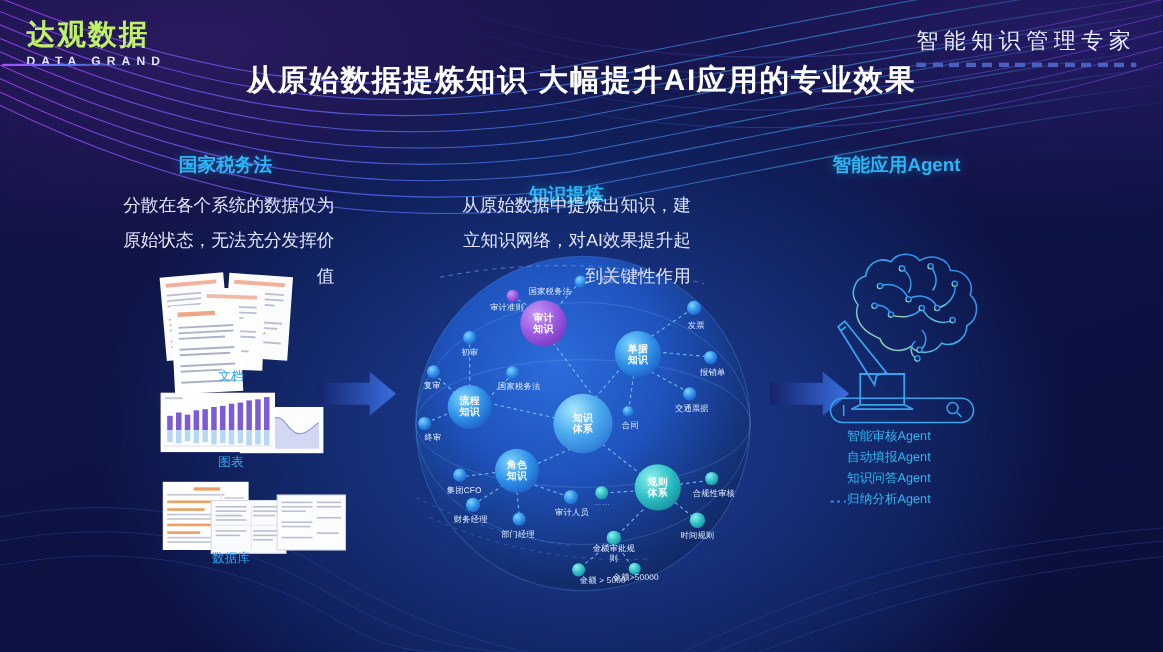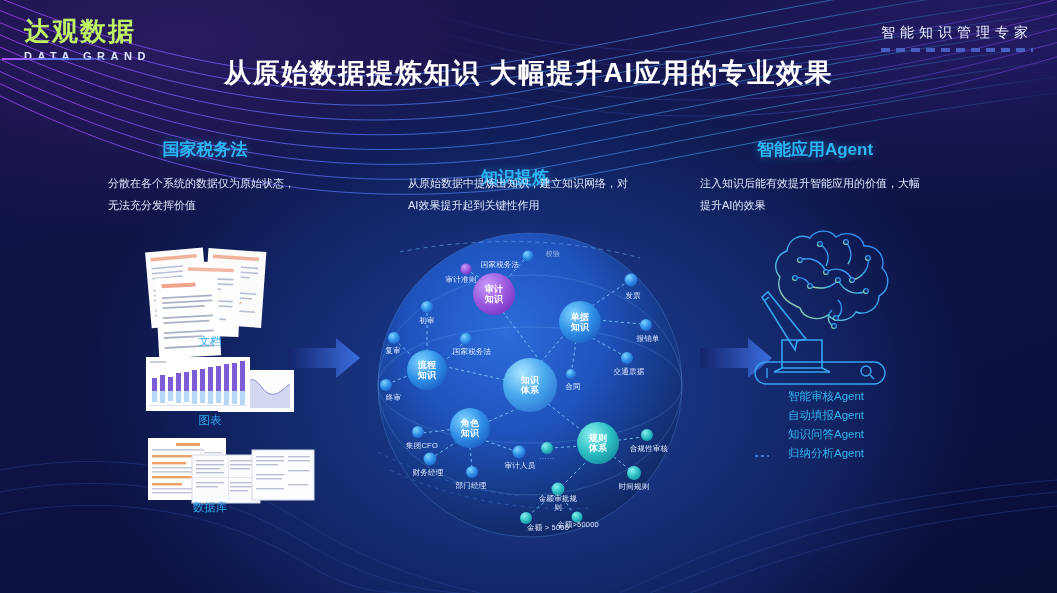--- a/index.html
+++ b/index.html
@@ -22,47 +22,47 @@
   .bg-wave{position:absolute;left:0;top:0;width:1057px;height:593px;}
 
   
   .logo{position:absolute;left:24px;top:18px;}
   .logo-cn{font-size:26px;font-weight:bold;letter-spacing:2px;color:#bef264;line-height:1.05;}
   .logo-en{font-size:11px;letter-spacing:5.5px;color:#dfe6ff;margin-top:5px;font-weight:bold;}
   .logo-underline{position:absolute;left:2px;top:58px;width:126px;height:2px;
      background:linear-gradient(90deg,#b14cff 0%,#5a7dff 45%,rgba(90,125,255,0) 100%);}
 
   .slogan{position:absolute;right:24px;top:24px;text-align:right;}
-  .slogan-text{font-size:14px;letter-spacing:5px;color:#e7edff;}
+  .slogan-text{font-size:20px;letter-spacing:5px;color:#e7edff;}
   .slogan-dash{margin-top:6px;height:4px;
     background:repeating-linear-gradient(90deg,#4a5fc4 0px,#4a5fc4 9px,rgba(0,0,0,0) 9px,rgba(0,0,0,0) 15px);}
 
   .page-title{position:absolute;left:0;right:0;top:55px;text-align:center;
     font-size:27px;font-weight:bold;letter-spacing:1.5px;color:#fff;}
 
   
   .col-title{position:absolute;font-size:17px;font-weight:bold;color:#2bb6f5;text-align:center;
      text-shadow:0 0 10px rgba(43,182,245,.45);}
-  .col-desc{position:absolute;font-size:11px;line-height:2.0;color:#dfe6fb;text-align:left;}
+  .col-desc{position:absolute;font-size:16px;line-height:2.0;color:#dfe6fb;text-align:right;}
 
   #t1{left:120px;top:138px;width:170px;}
   #d1{left:108px;top:172px;width:196px;}
   #t2{left:430px;top:138px;width:170px;margin-top:28px;}
   #d2{left:408px;top:172px;width:220px;}
   #t3{left:715px;top:138px;width:200px;}
   #d3{left:700px;top:172px;width:230px;}
 
   
   .src-label{position:absolute;font-size:11.5px;color:#2fa8f3;text-align:center;width:120px;}
   #sl1{left:150px;top:334px;}
   #sl2{left:150px;top:413px;}
   #sl3{left:150px;top:500px;}
 
   
-  .agent-item{position:absolute;font-size:11.5px;color:#31b6f2;left:770px;width:160px;margin-left:18px;}
+  .agent-item{position:absolute;font-size:11.5px;color:#31b6f2;left:770px;width:160px;}
   #ag0{top:389px;} #ag1{top:408px;} #ag2{top:427px;} #ag3{top:446px;}
   .agent-dash{position:absolute;left:755px;top:455px;width:14px;height:2px;
      background:repeating-linear-gradient(90deg,#3a78d8 0,#3a78d8 3px,transparent 3px,transparent 6px);}
 
   
   .gl{position:absolute;font-size:7.5px;color:#e2ecff;text-align:center;white-space:nowrap;
       transform:translateX(-50%);letter-spacing:.2px;}
   .gl.dim{color:#9fb6e8;}
   .gl.w{white-space:normal;width:42px;line-height:1.15;}
   .node-label{position:absolute;font-size:9px;font-weight:bold;color:#fff;text-align:center;
@@ -449,21 +449,20 @@
 
   <div class="page-title">从原始数据提炼知识  大幅提升AI应用的专业效果</div>
 
   <div class="col-title" id="t1">国家税务法</div>
   <div class="col-desc" id="d1">分散在各个系统的数据仅为原始状态，无法充分发挥价值</div>
 
   <div class="col-title" id="t2">知识提炼</div>
   <div class="col-desc" id="d2">从原始数据中提炼出知识，建立知识网络，对AI效果提升起到关键性作用</div>
 
   <div class="col-title" id="t3">智能应用Agent</div>
-  <div class="col-desc" id="d3">注入知识后能有效提升智能应用的价值，大幅提升AI的效果</div>
 
   <div class="src-label" id="sl1">文档</div>
   <div class="src-label" id="sl2">图表</div>
   <div class="src-label" id="sl3">数据库</div>
 
   <div class="node-label" style="left:530px;top:385px;">知识<br>体系</div>
   <div class="node-label" style="left:494px;top:294px;">审计<br>知识</div>
   <div class="node-label" style="left:580px;top:322px;">单据<br>知识</div>
   <div class="node-label" style="left:427px;top:370px;">流程<br>知识</div>
   <div class="node-label" style="left:470px;top:428px;">角色<br>知识</div>

